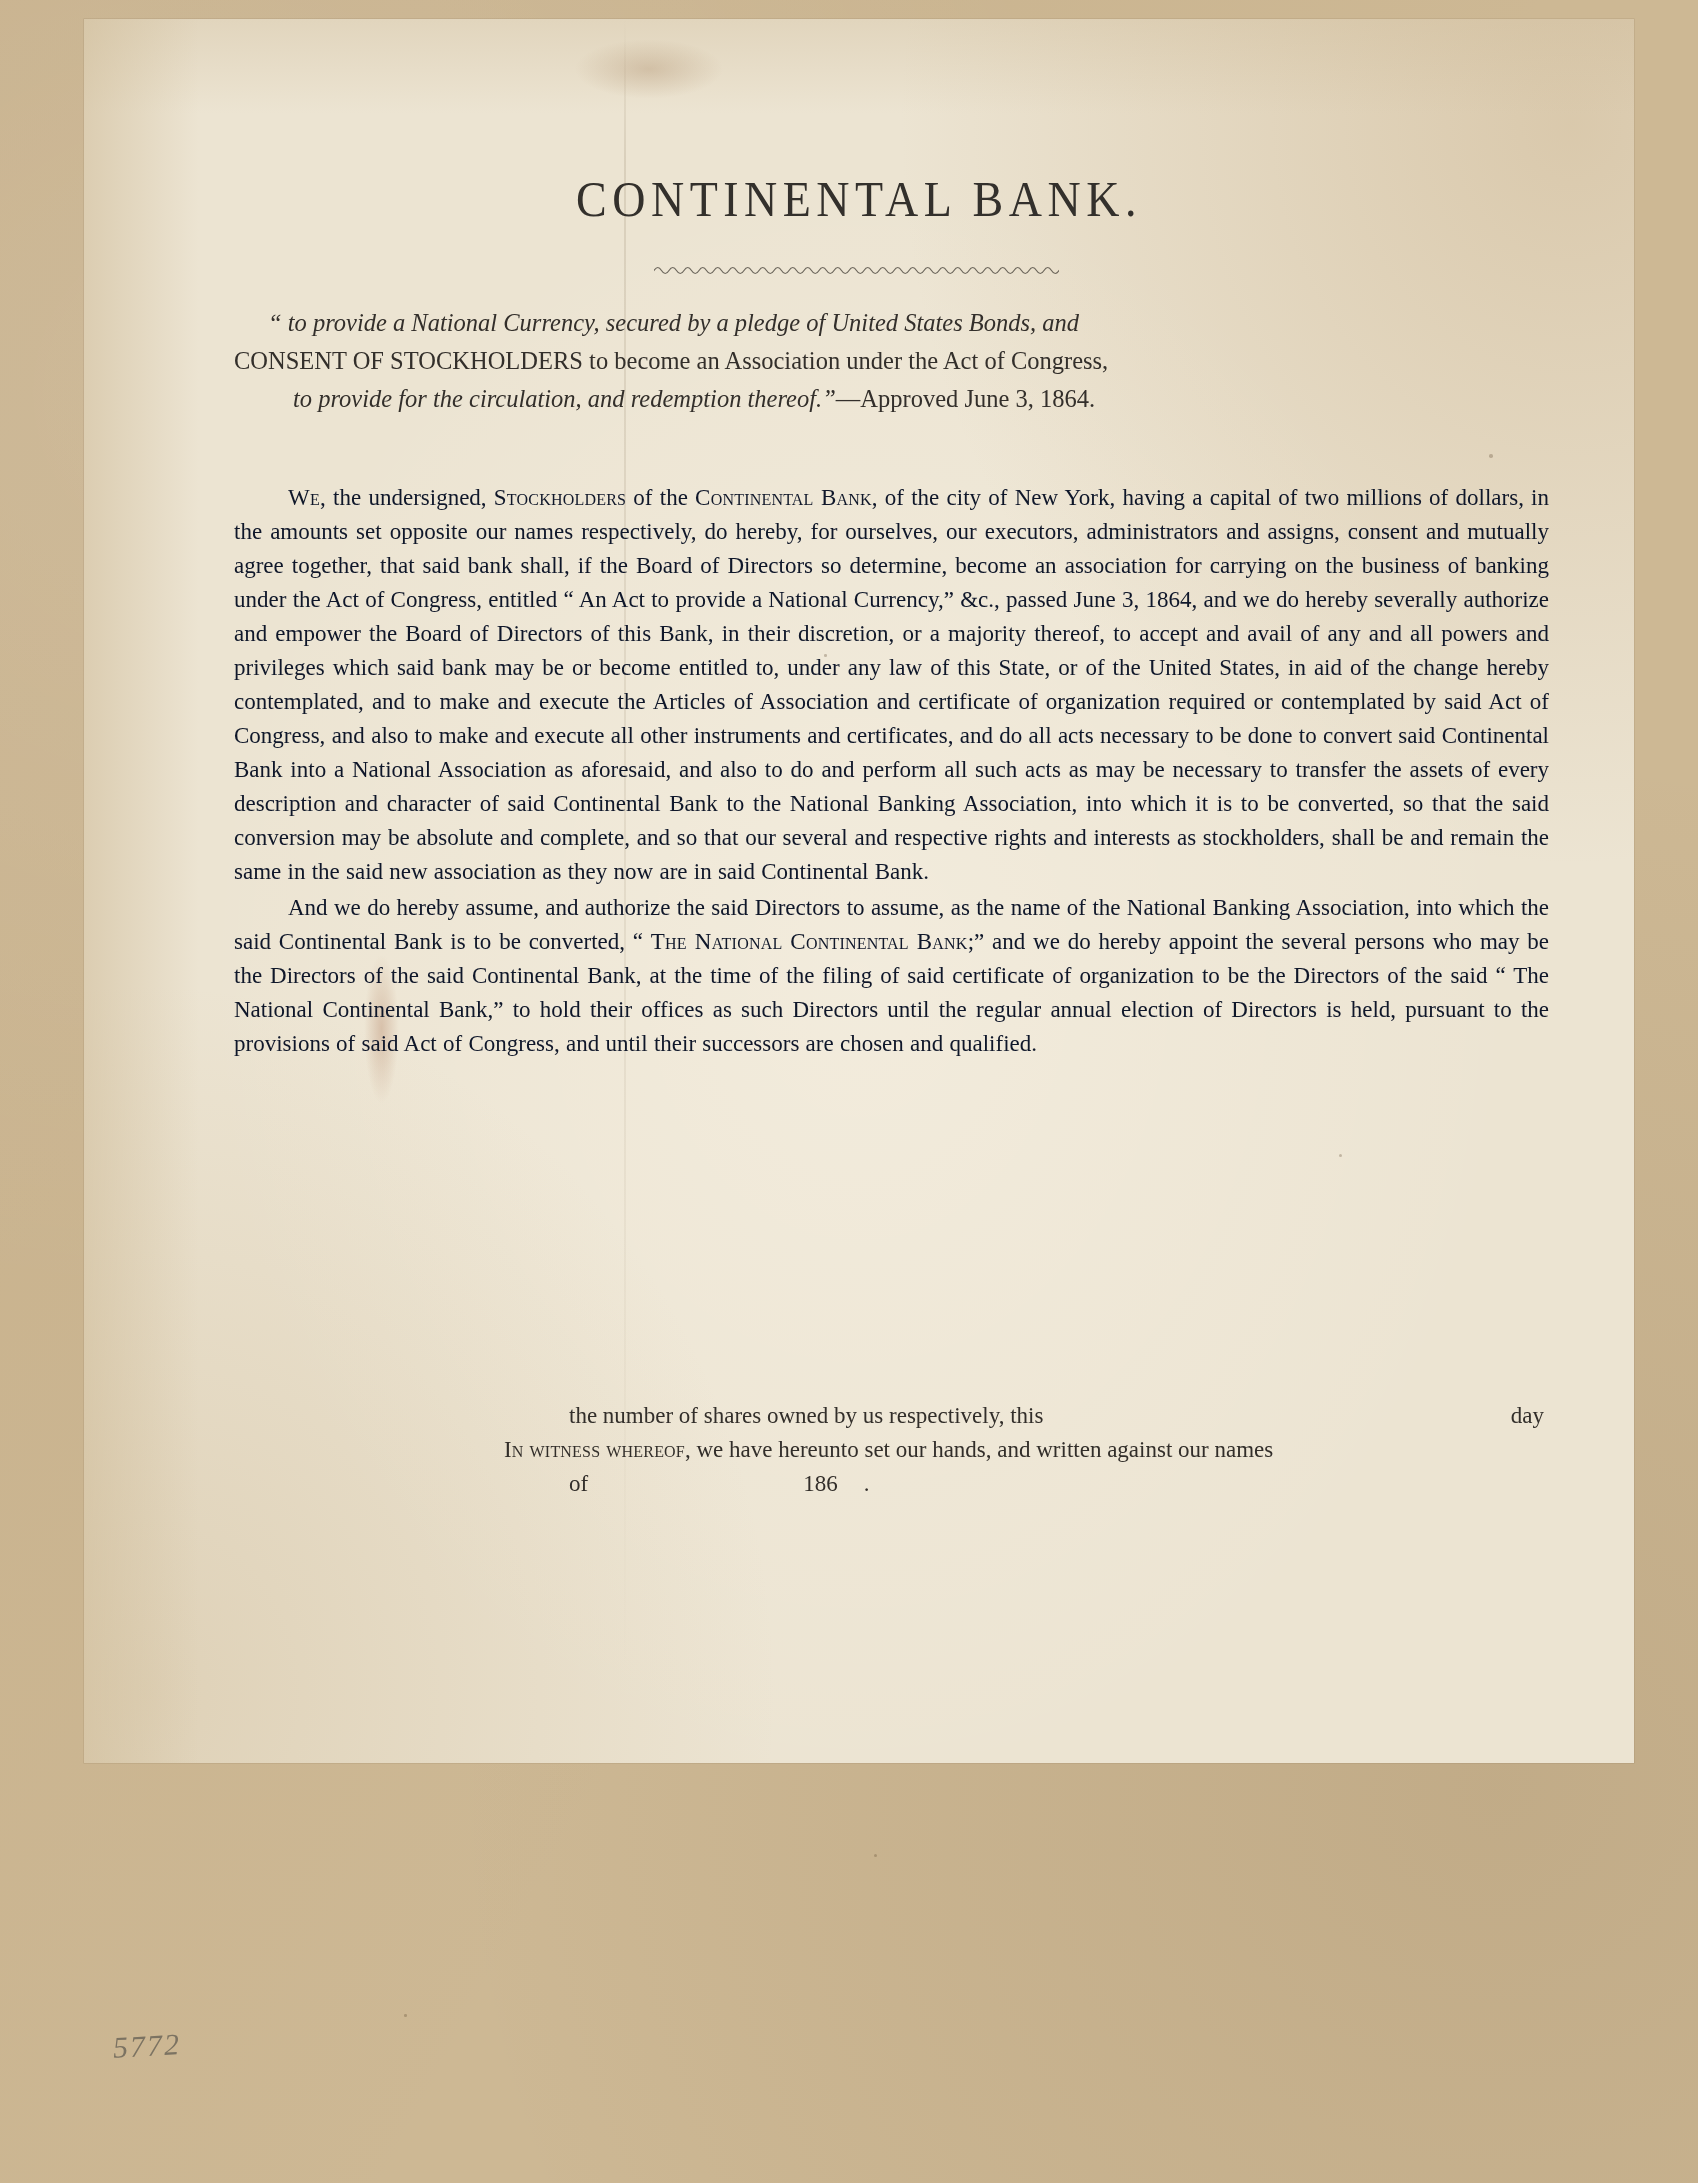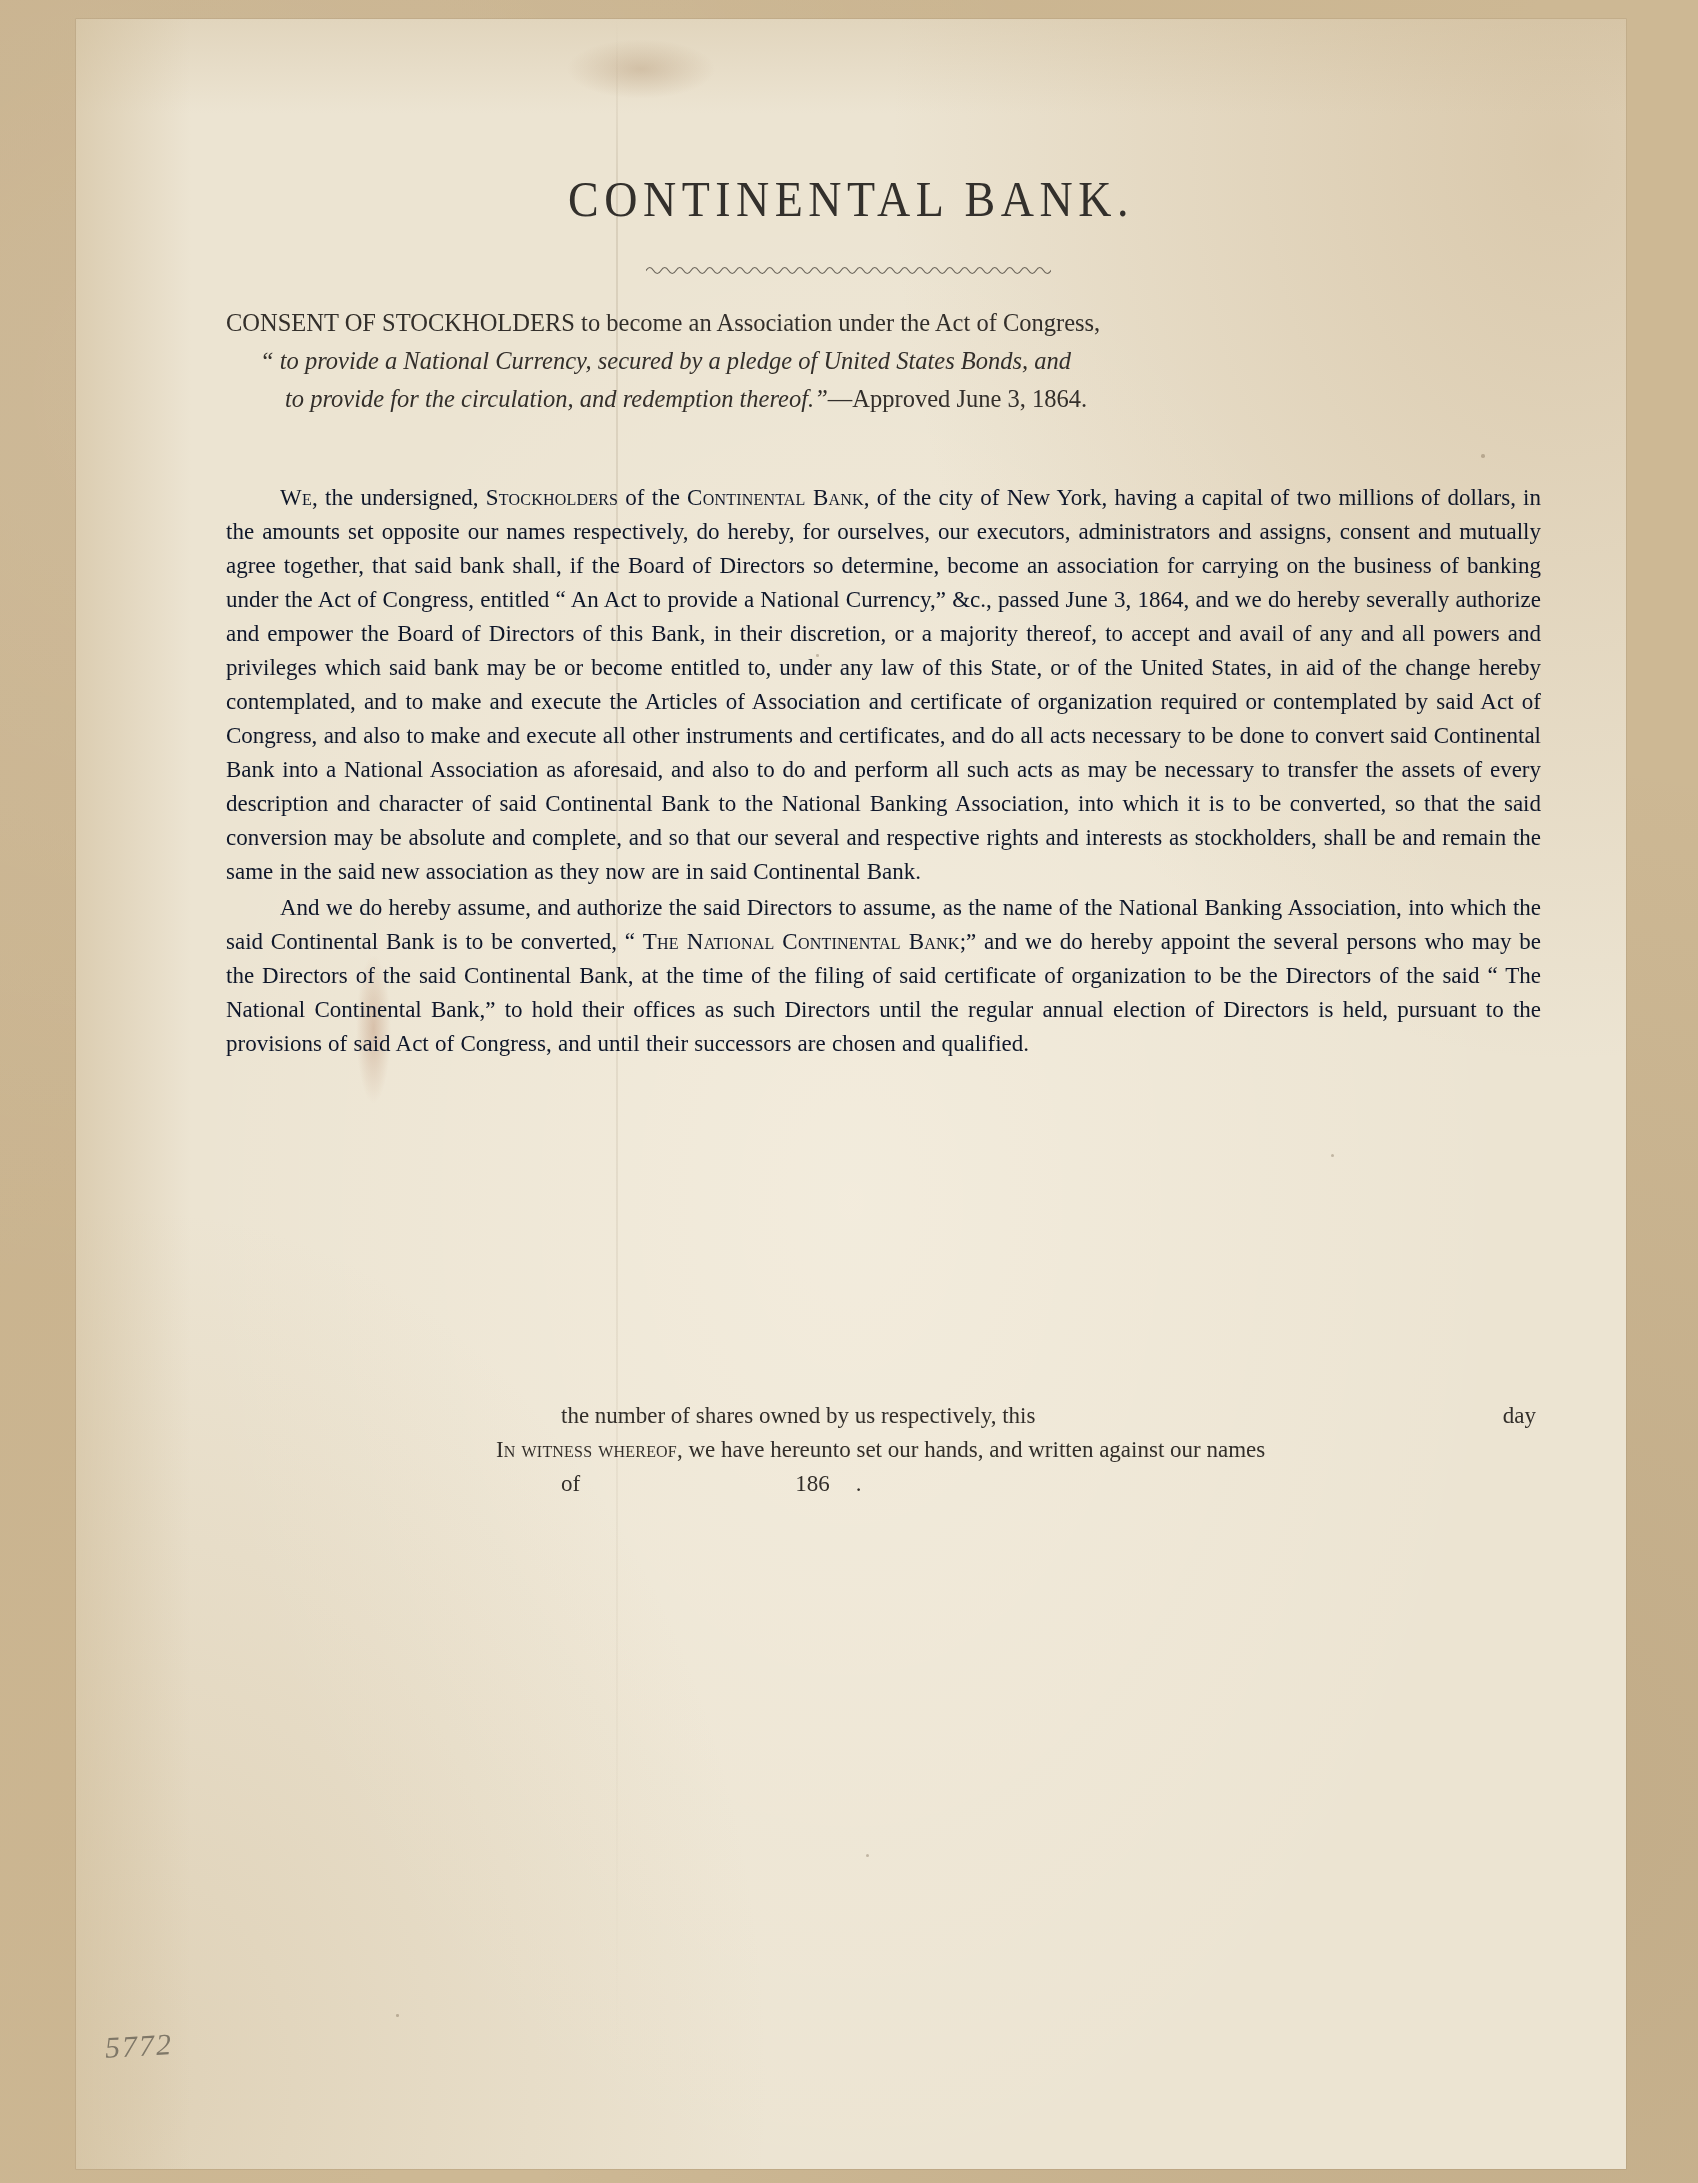--- a/index.html
+++ b/index.html
@@ -28,24 +28,24 @@
     background:
       radial-gradient(circle at 12% 18%, rgba(255,255,255,0.10), rgba(0,0,0,0) 40%),
       radial-gradient(circle at 88% 82%, rgba(90,60,25,0.10), rgba(0,0,0,0) 45%),
       linear-gradient(118deg, rgba(160,125,80,0.12), rgba(0,0,0,0) 55%);
     pointer-events: none;
   }
 
   
   #sheet {
     position: absolute;
-    left: 76px;
+    left: 84px;
     top: 19px;
     width: 1550px;
-    height: 2150px;
+    height: 1744px;
     background: #ece4d2;
     box-shadow: 0 0 0 0.5px rgba(120,100,70,0.25);
   }
   
   #sheet-tone {
     position: absolute;
     inset: 0;
     background:
       linear-gradient(90deg, rgba(206,186,150,0.55) 0px, rgba(236,228,210,0.0) 115px),
       linear-gradient(180deg, rgba(200,178,140,0.30) 0px, rgba(236,228,210,0) 95px),
@@ -294,22 +294,22 @@
                    T 135 17 T 150 17 T 165 17 T 180 17 T 195 17 T 210 17 T 225 17 T 240 17
                    T 255 17 T 270 17 T 285 17 T 300 17 T 315 17 T 330 17 T 345 17 T 360 17
                    T 375 17 T 390 17 T 405 17 T 420 17 T 435 17 T 450 17 T 465 17 T 480 17
                    T 495 17 T 510 17 T 525 17 T 540 17 T 555 17 T 570 17 T 585 17 T 600 17
                    T 615 17 T 630 17 T 645 17 T 660 17 T 675 17 T 690 17 T 705 17 T 720 17
                    T 735 17 T 750 17 T 765 17 T 780 17 T 795 17 T 810 17" fill="none" stroke="#3c372f" stroke-width="2.4" stroke-linecap="round"></path>
         </svg>
       </div>
 
       <div class="subtitle">
+        <span class="sub-line sub-line-2">“ to provide a National Currency, secured by a pledge of United States Bonds, and</span>
         <span class="sub-line sub-line-1">CONSENT OF STOCKHOLDERS to become an Association under the Act of Congress,</span>
-        <span class="sub-line sub-line-2">“ to provide a National Currency, secured by a pledge of United States Bonds, and</span>
         <span class="sub-line sub-line-3"><span>to provide for the circulation, and redemption thereof.”</span><span class="rm">—Approved June 3, 1864.</span></span>
       </div>
 
       <div id="body-block">
 
         <p class="para"><span class="sc">We,</span><span> the undersigned, </span><span class="sc">Stockholders</span><span> of the </span><span class="sc">Continental Bank</span><span>, of the city of New York, having a capital of two millions of dollars, in the amounts set opposite our names respectively, do hereby, for ourselves, our executors, administrators and assigns, consent and mutually agree together, that said bank shall, if the Board of Directors so determine, become an association for carrying on the business of banking under the Act of Congress, entitled “ An Act to provide a National Currency,” &amp;c., passed June 3, 1864, and we do hereby severally authorize and empower the Board of Directors of this Bank, in their discretion, or a majority thereof, to accept and avail of any and all powers and privileges which said bank may be or become entitled to, under any law of this State, or of the United States, in aid of the change hereby contemplated, and to make and execute the Articles of Association and certificate of organization required or contemplated by said Act of Congress, and also to make and execute all other instruments and certificates, and do all acts necessary to be done to convert said Continental Bank into a National Association as aforesaid, and also to do and perform all such acts as may be necessary to transfer the assets of every description and character of said Continental Bank to the National Banking Association, into which it is to be converted, so that the said conversion may be absolute and complete, and so that our several and respective rights and interests as stockholders, shall be and remain the same in the said new association as they now are in said Continental Bank.</span></p>
 
         <p class="para"><span>And we do hereby assume, and authorize the said Directors to assume, as the name of the National Banking Association, into which the said Continental Bank is to be converted, “ </span><span class="sc">The National Continental Bank</span><span>;” and we do hereby appoint the several persons who may be the Directors of the said Continental Bank, at the time of the filing of said certificate of organization to be the Directors of the said “ The National Continental Bank,” to hold their offices as such Directors until the regular annual election of Directors is held, pursuant to the provisions of said Act of Congress, and until their successors are chosen and qualified.</span></p>
 
       </div>

